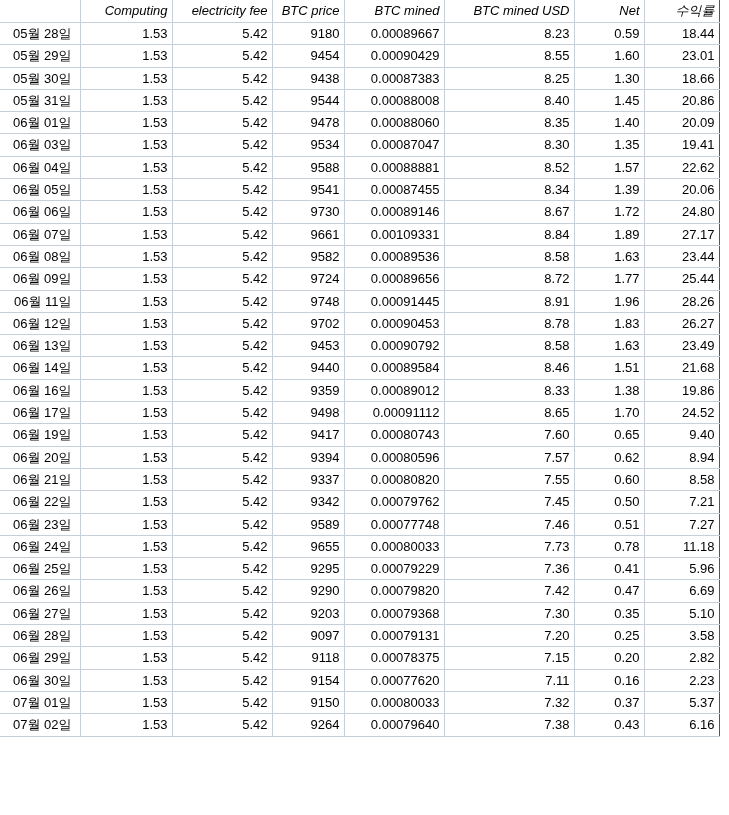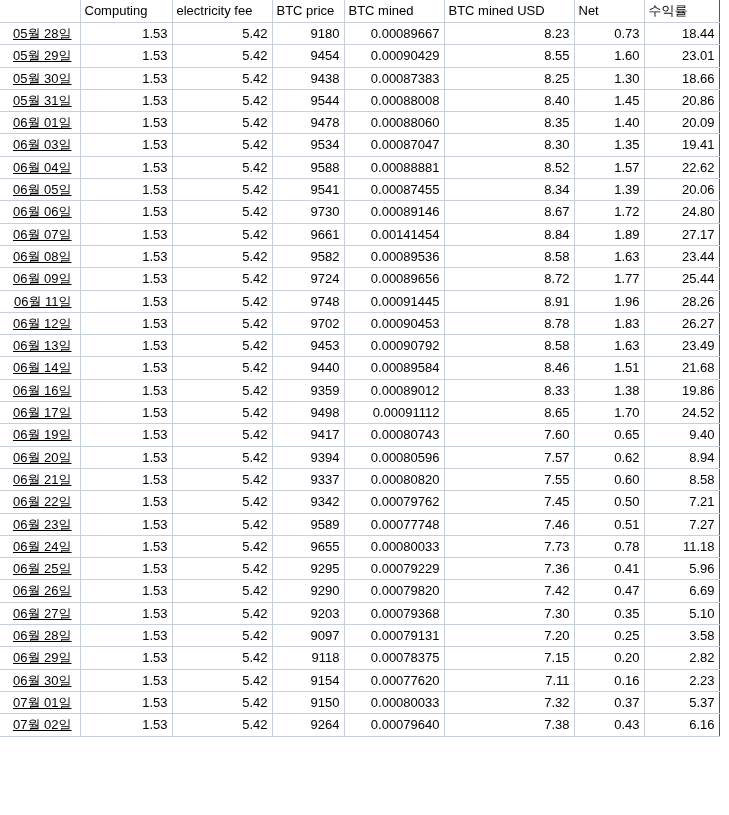--- a/index.html
+++ b/index.html
@@ -33,35 +33,35 @@
     height: 21.3px;
     padding: 0 4px;
     border-right: 1px solid #c7cfd8;
     border-bottom: 1px solid #c7cfd8;
     white-space: nowrap;
     overflow: hidden;
     font-weight: normal;
     line-height: 21.3px;
   }
   #sheet thead th {
-    text-align: left;
+    text-align: right;
     height: 22px;
     line-height: 22px;
     border-bottom: 1px solid #c7cfd8;
+    font-style: italic;
   }
   #sheet thead th.corner {
     border-right: 1px solid #c7cfd8;
   }
   #sheet tbody td {
     text-align: right;
   }
   #sheet tbody td.date-cell {
     text-align: right;
     padding-right: 8px;
-    text-decoration: underline;
   }
   #sheet tbody td.last-col,
   #sheet thead th.last-col {
     border-right: 1px solid #0f766e;
   }
 </style>
 </head>
 <body>
 
 <table id="sheet">
@@ -88,21 +88,21 @@
       </tr>
   </thead>
   <tbody>
       <tr>
         <td class="date-cell">05월 28일</td>
         <td>1.53</td>
         <td>5.42</td>
         <td>9180</td>
         <td>0.00089667</td>
         <td>8.23</td>
-        <td>0.73</td>
+        <td>0.59</td>
         <td class="last-col">18.44</td>
       </tr>
       <tr>
         <td class="date-cell">05월 29일</td>
         <td>1.53</td>
         <td>5.42</td>
         <td>9454</td>
         <td>0.00090429</td>
         <td>8.55</td>
         <td>1.60</td>
@@ -176,21 +176,21 @@
         <td>0.00089146</td>
         <td>8.67</td>
         <td>1.72</td>
         <td class="last-col">24.80</td>
       </tr>
       <tr>
         <td class="date-cell">06월 07일</td>
         <td>1.53</td>
         <td>5.42</td>
         <td>9661</td>
-        <td>0.00141454</td>
+        <td>0.00109331</td>
         <td>8.84</td>
         <td>1.89</td>
         <td class="last-col">27.17</td>
       </tr>
       <tr>
         <td class="date-cell">06월 08일</td>
         <td>1.53</td>
         <td>5.42</td>
         <td>9582</td>
         <td>0.00089536</td>

